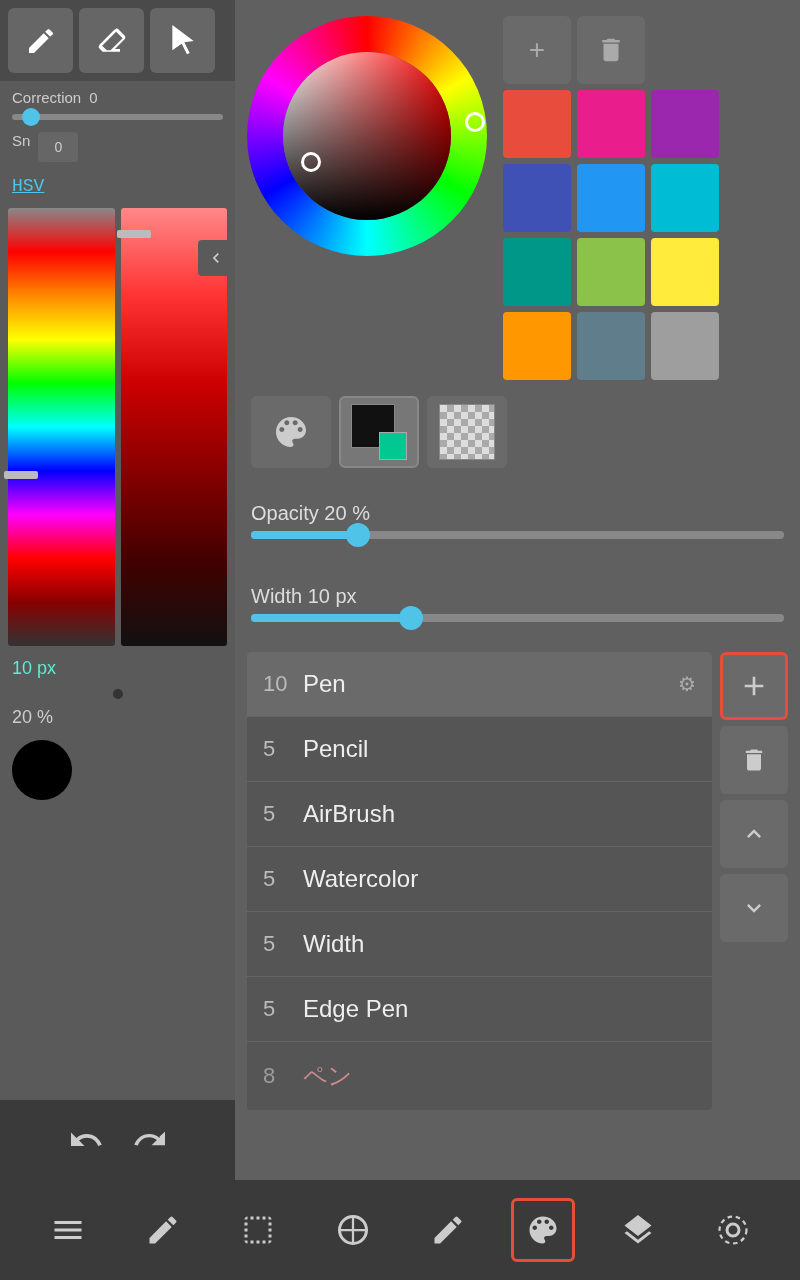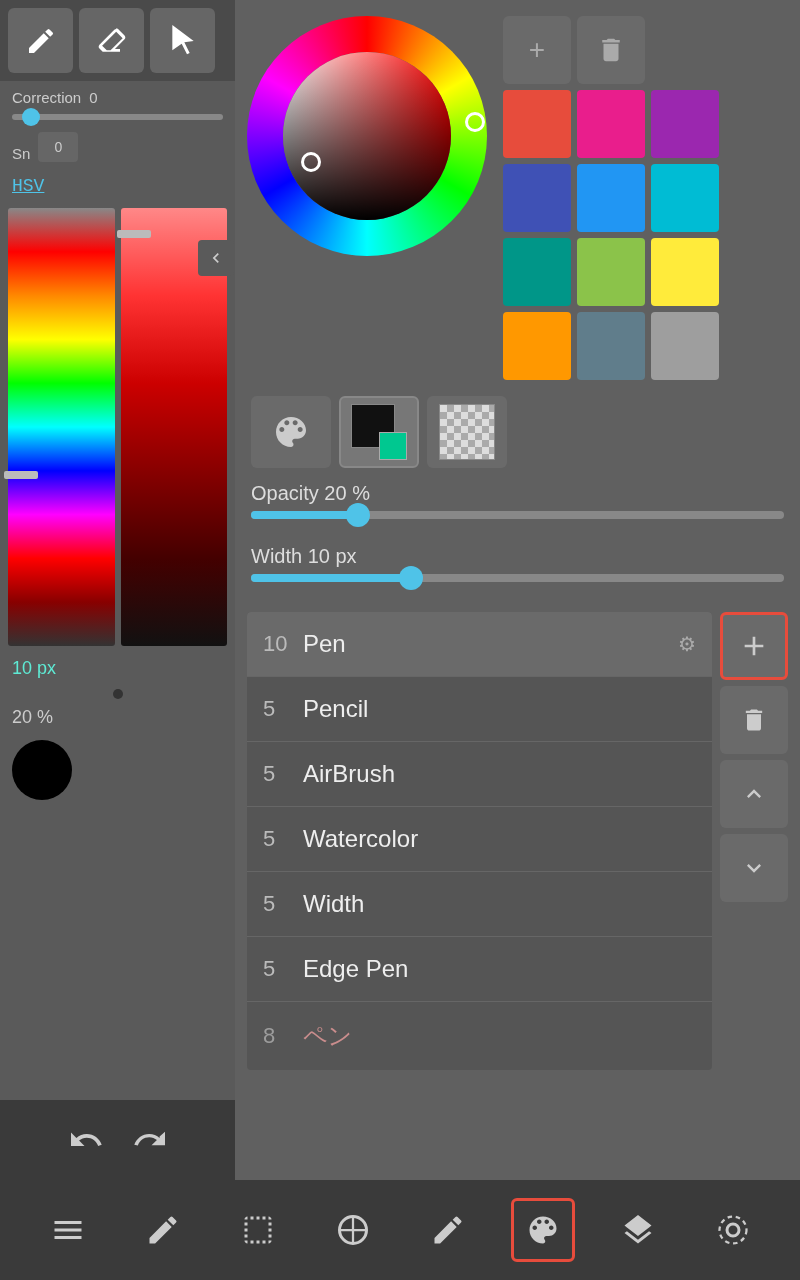--- a/index.html
+++ b/index.html
@@ -33,21 +33,21 @@
       border-radius: 6px;
       display: flex; align-items: center; justify-content: center;
       cursor: pointer;
     }
     .tool-btn svg { width: 32px; height: 32px; fill: white; }
 
     .sidebar-label {
       color: #ccc;
       font-size: 15px;
       padding: 8px 12px 4px;
-      display: flex; align-items: flex-end; gap: 8px;
+      display: flex; align-items: flex-start; gap: 8px;
     }
     .sidebar-slider-row {
       padding: 4px 12px;
       display: flex; align-items: center; gap: 8px;
     }
     .slider-track {
       flex: 1;
       height: 6px;
       background: #888;
       border-radius: 3px;
@@ -245,20 +245,21 @@
       background: #6a6a6a;
       border-radius: 6px;
       display: flex; align-items: center; justify-content: center;
       cursor: pointer;
     }
     .mode-btn.active { background: #777; border: 2px solid #888; }
 
     
     .slider-section {
       padding: 6px 16px;
+      margin-top: 20px;
     }
     .slider-label {
       color: #ddd;
       font-size: 20px;
       margin-bottom: 6px;
     }
     .slider-row {
       display: flex;
       align-items: center;
       margin-bottom: 14px;

